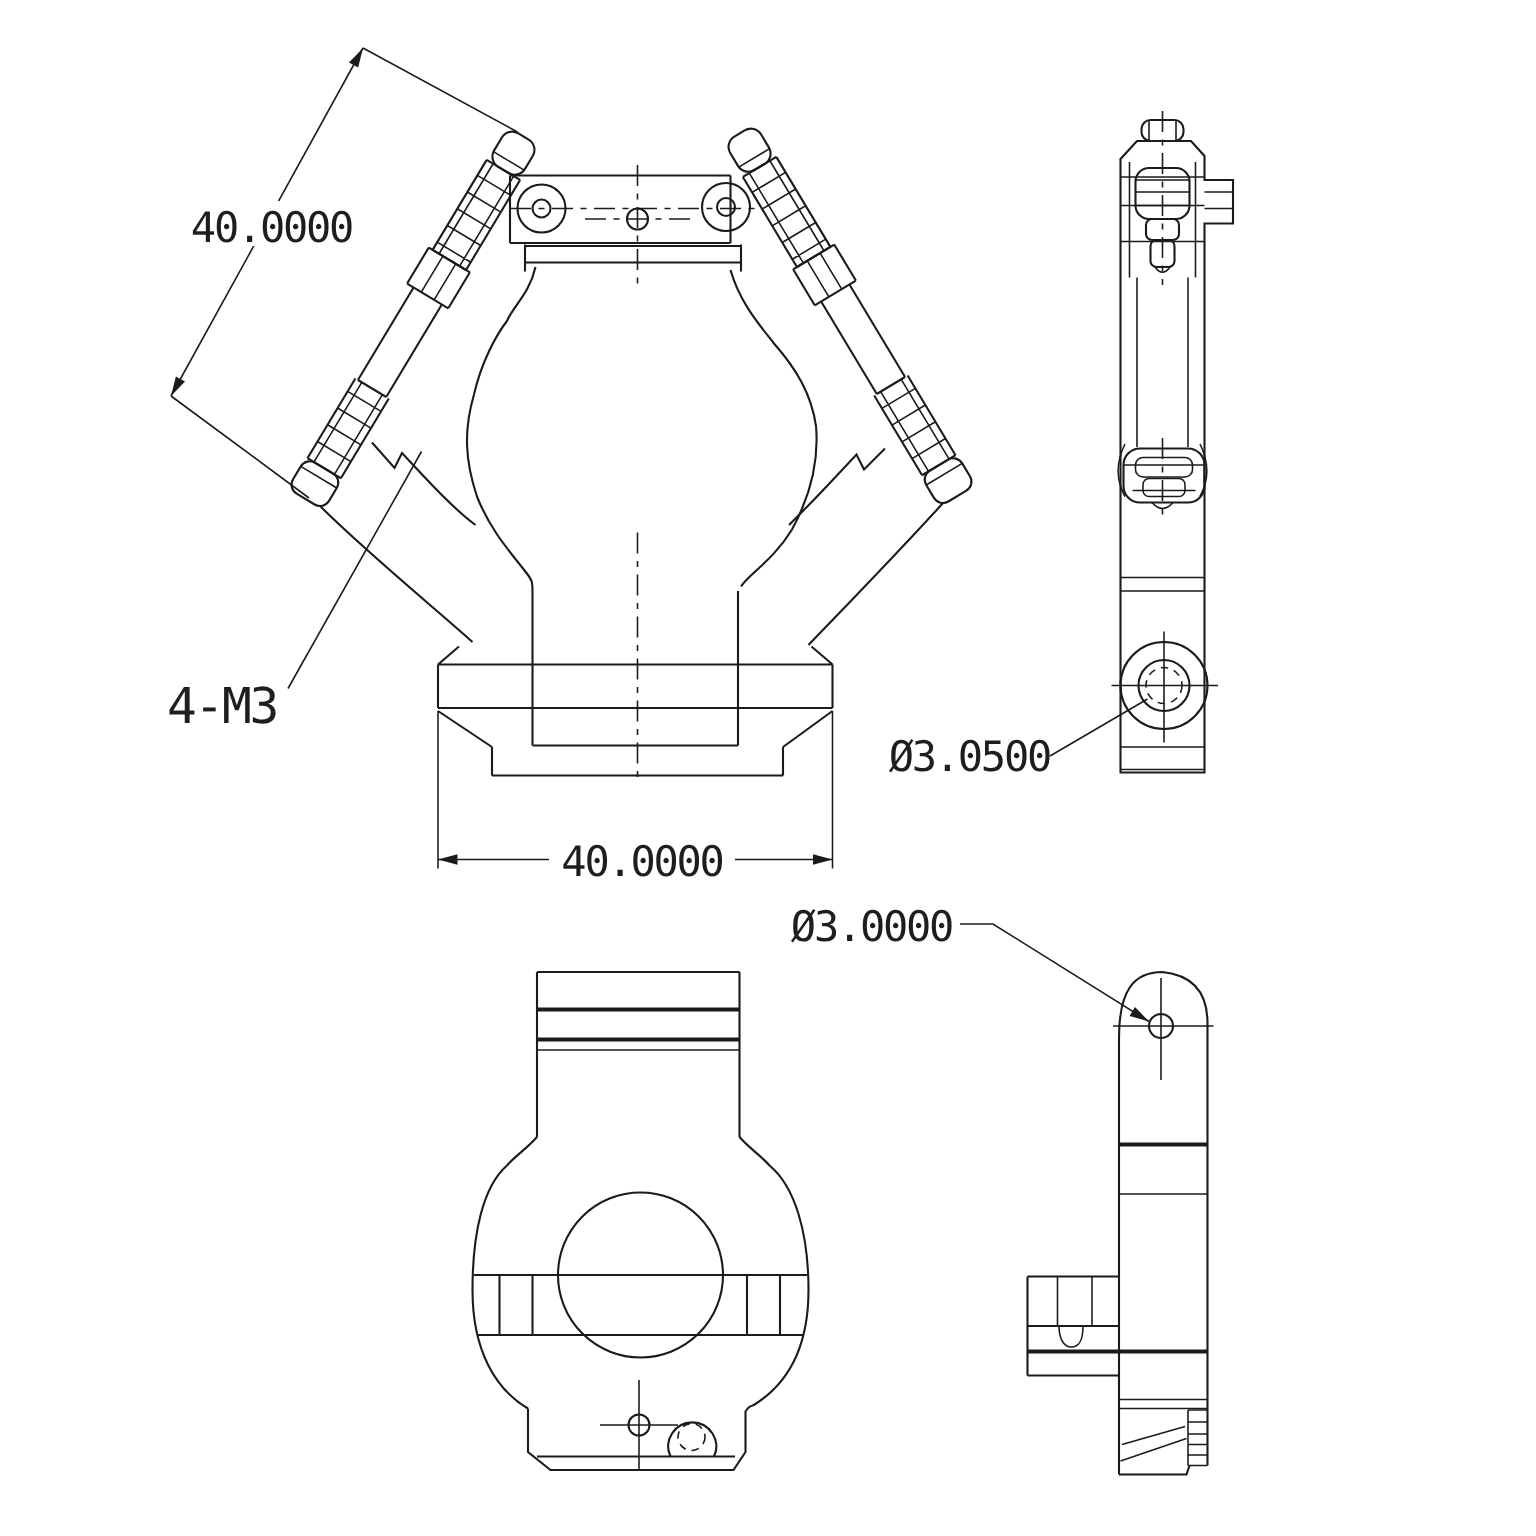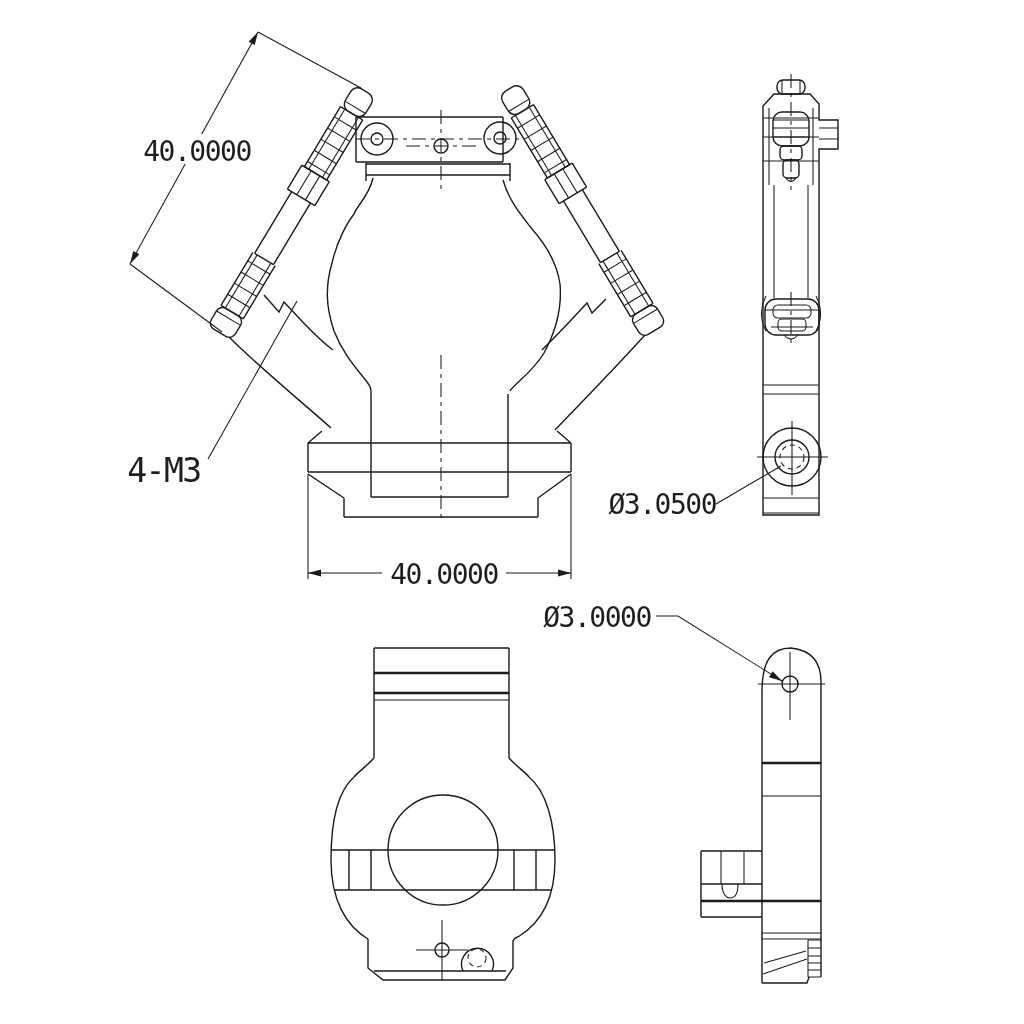--- a/index.html
+++ b/index.html
@@ -1,18 +1,18 @@
 <!DOCTYPE html>
 <html><head>
 <meta charset="utf-8">
 <style>
   html,body{margin:0;padding:0;background:#ffffff;}
   .sheet{
     position:relative;width:922px;height:1024px;background:#ffffff;
-    font-family:"DejaVu Sans Mono","Liberation Mono",monospace;overflow:hidden;margin-left:16px;
+    font-family:"DejaVu Sans Mono","Liberation Mono",monospace;overflow:hidden;
   }
   .sheet svg{position:absolute;left:0;top:0;}
   .ln{fill:none;stroke:#1b1b1b;stroke-width:1.4;stroke-linecap:butt;stroke-linejoin:miter;}
   .thin{stroke-width:1.05;}
   .thick{stroke-width:2.6;}
   .dash{stroke-dasharray:14 5 4 5;stroke-width:1.05;}
   .dashf{stroke-dasharray:5 4;stroke-width:1.05;}
   .dimtext{fill:#1e1e1e;font-size:28px;letter-spacing:-1.5px;}
   .dimtext-lg{font-size:33px;}
   .arr{fill:#1b1b1b;stroke:none;}

